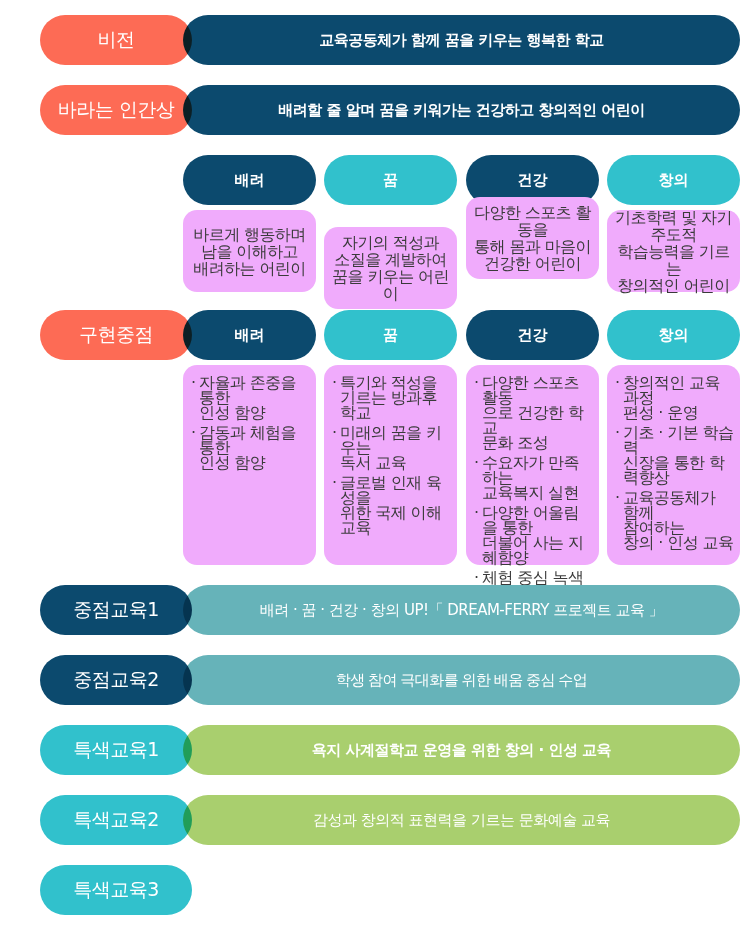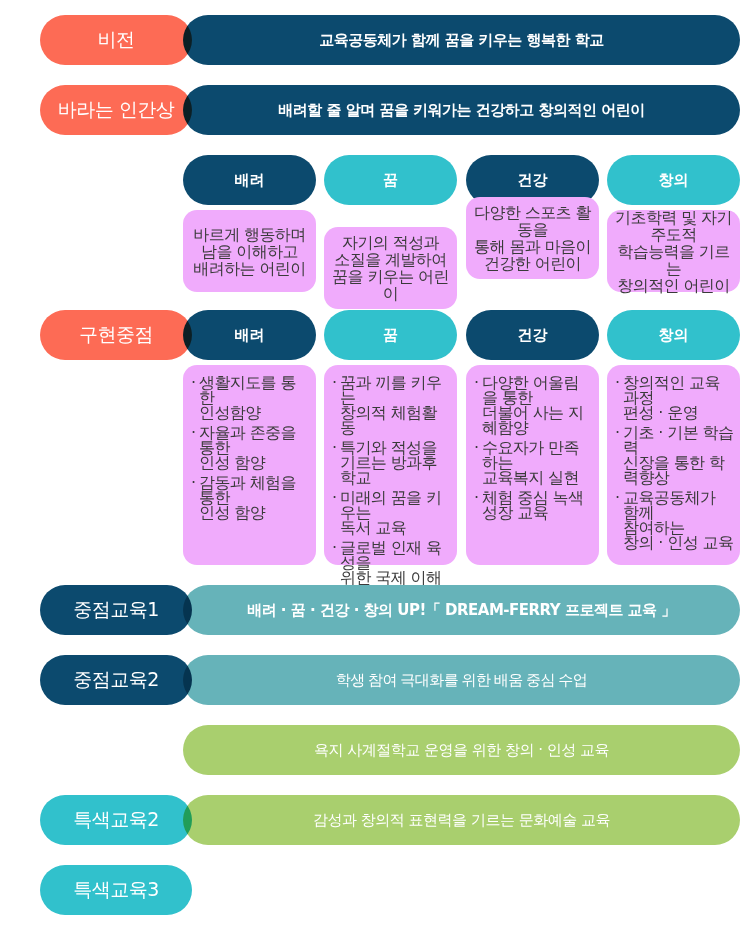--- a/index.html
+++ b/index.html
@@ -104,83 +104,85 @@
     </div>
   <div class="col-pill c-blue x2">
       <span>건강</span>
     </div>
   <div class="col-pill c-teal x3">
       <span>창의</span>
     </div>
 
   <div class="col-box impl-box x0" style="top:55px;">
     <ul>
-      <li>생활지도를 통한
-인성함양</li>
       <li>자율과 존중을 통한
 인성 함양</li>
       <li>감동과 체험을 통한
 인성 함양</li>
     </ul>
   </div>
   <div class="col-box impl-box x1" style="top:55px;">
     <ul>
-      <li>꿈과 끼를 키우는
-창의적 체험활동</li>
       <li>특기와 적성을
 기르는 방과후학교</li>
       <li>미래의 꿈을 키우는
 독서 교육</li>
       <li>글로벌 인재 육성을
 위한 국제 이해 교육</li>
     </ul>
   </div>
   <div class="col-box impl-box x2" style="top:55px;">
     <ul>
+      <li>다양한 스포츠활동
+으로 건강한 학교
+문화 조성</li>
+      <li>수요자가 만족하는
+교육복지 실현</li>
       <li>다양한 어울림을 통한
 더불어 사는 지혜함양</li>
-      <li>수요자가 만족하는
-교육복지 실현</li>
       <li>체험 중심 녹색
 성장 교육</li>
     </ul>
   </div>
   <div class="col-box impl-box x3" style="top:55px;">
     <ul>
       <li>창의적인 교육과정
 편성 · 운영</li>
       <li>기초 · 기본 학습력
 신장을 통한 학력향상</li>
       <li>교육공동체가 함께
 참여하는
 창의 · 인성 교육</li>
     </ul>
   </div>
 </div>
 
 <div class="row" style="top:585px;">
   <div class="pill content c-sea">
-      <span style="font-weight:bold;">배려 · 꿈 · 건강 · 창의 UP!「 DREAM-FERRY 프로젝트 교육 」</span>
+      <span style="font-weight:normal;">배려 · 꿈 · 건강 · 창의 UP!「 DREAM-FERRY 프로젝트 교육 」</span>
     </div>
   <div class="pill label c-blue">
       <span>중점교육1</span>
     </div>
 </div>
 <div class="row" style="top:655px;">
   <div class="pill content c-sea">
       <span style="font-weight:normal;font-family:Liberation Serif, serif;">학생 참여 극대화를 위한 배움 중심 수업</span>
     </div>
   <div class="pill label c-blue">
       <span>중점교육2</span>
     </div>
 </div>
 
 <div class="row" style="top:725px;">
   <div class="pill content c-green">
-      <span style="font-weight:normal;">욕지 사계절학교 운영을 위한 창의 · 인성 교육</span>
+      <span style="font-weight:bold;">욕지 사계절학교 운영을 위한 창의 · 인성 교육</span>
+    </div>
+  <div class="pill label c-teal">
+      <span>특색교육1</span>
     </div>
 </div>
 <div class="row" style="top:795px;">
   <div class="pill content c-green">
       <span style="font-weight:normal;">감성과 창의적 표현력을 기르는 문화예술 교육</span>
     </div>
   <div class="pill label c-teal">
       <span>특색교육2</span>
     </div>
 </div>

